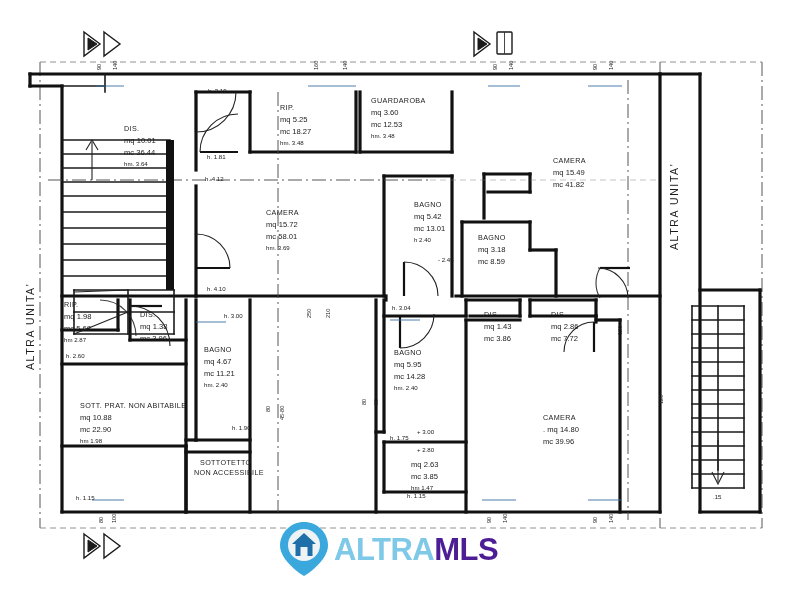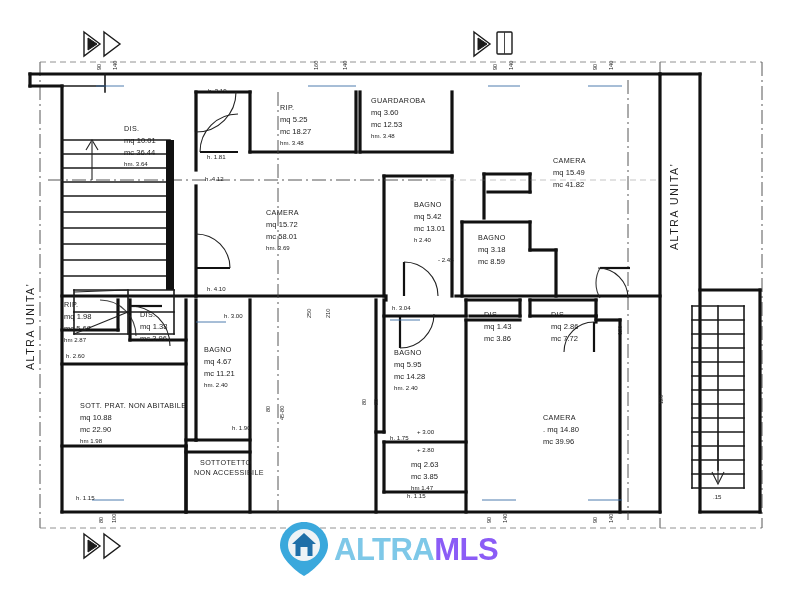--- a/index.html
+++ b/index.html
@@ -127,21 +127,21 @@
     flex: 0 0 auto;
   }
   #logo .wordmark {
     font-size: 31px;
     font-weight: bold;
     letter-spacing: -0.5px;
     line-height: 1;
     white-space: nowrap;
   }
   #logo .wm-a { color: #7ec8e8; }
-  #logo .wm-b { color: #8b5cf6; }
+  #logo .wm-b { color: #4c1d95; }
 </style>
 </head>
 <body>
 
 <div id="plan-root">
 
   <svg id="plan-svg" viewBox="0 0 800 600">
 
     <g>
       <path class="dash-axis" d="M 40 62 L 40 528"></path>

